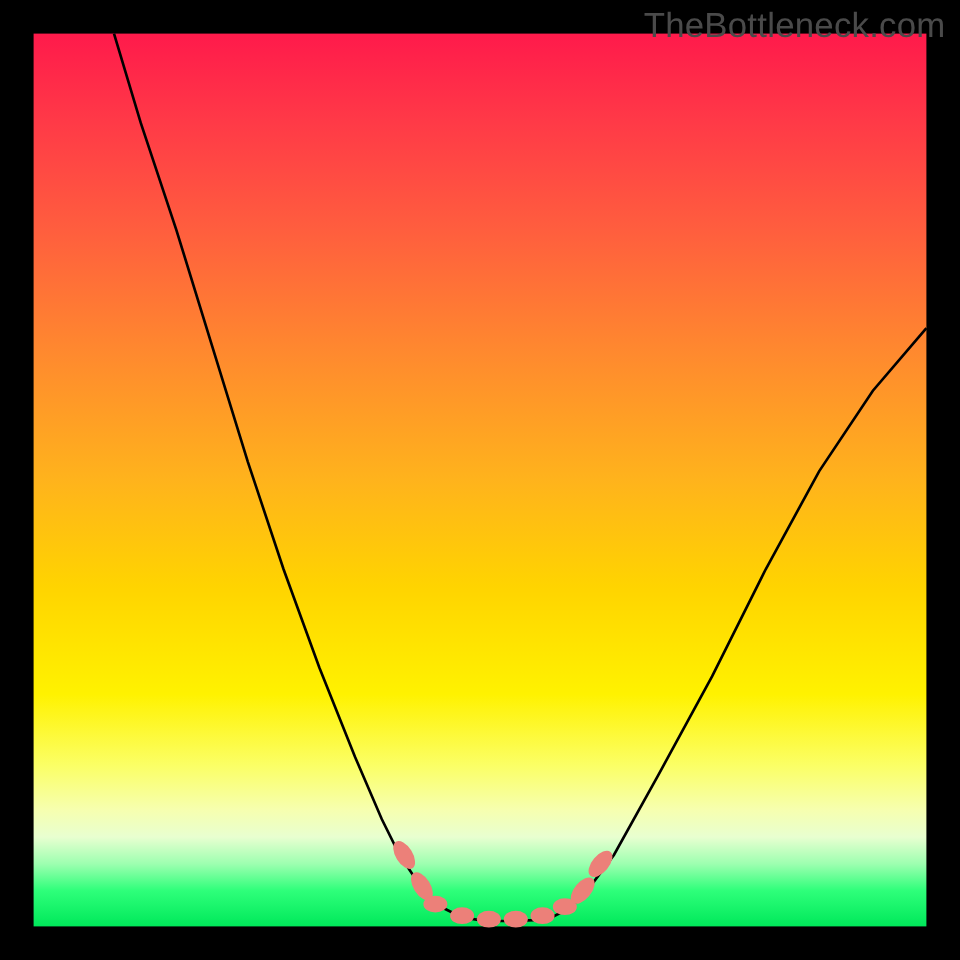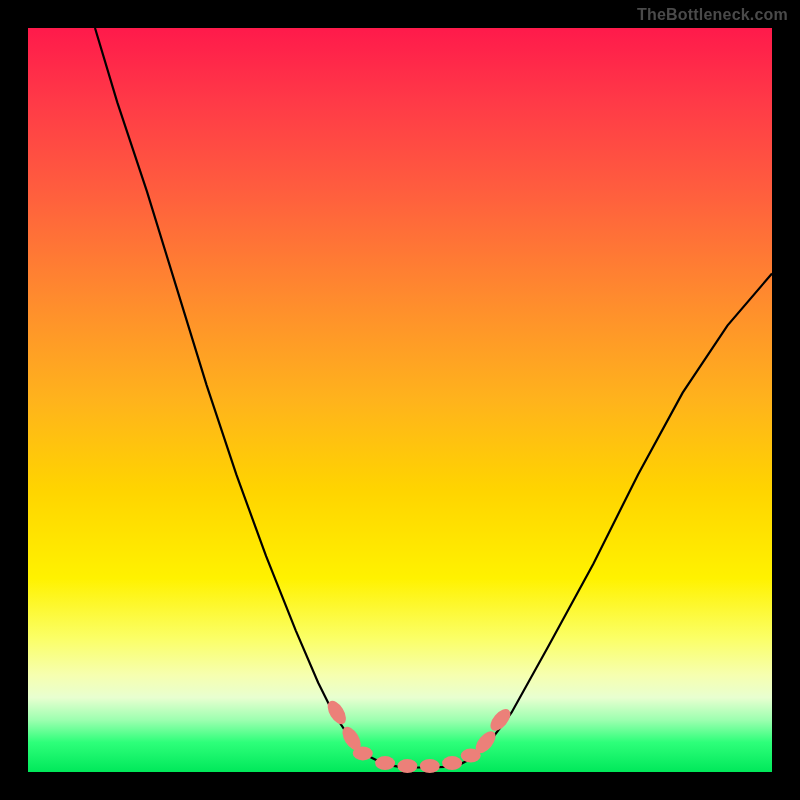--- a/index.html
+++ b/index.html
@@ -38,22 +38,22 @@
       #9dffb0 93%,
       #2eff7a 96%,
       #00e85a 100%
     );
   }
   .attribution {
     position: absolute;
     top: 6px;
     right: 12px;
     color: #4a4a4a;
-    font-size: 16px;
-    font-weight: 700;
+    font-size: 29px;
+    font-weight: 400;
     letter-spacing: 0.2px;
     z-index: 5;
     user-select: none;
   }
   svg.curve {
     position: absolute;
     left: 0;
     top: 0;
     width: 744px;
     height: 744px;

